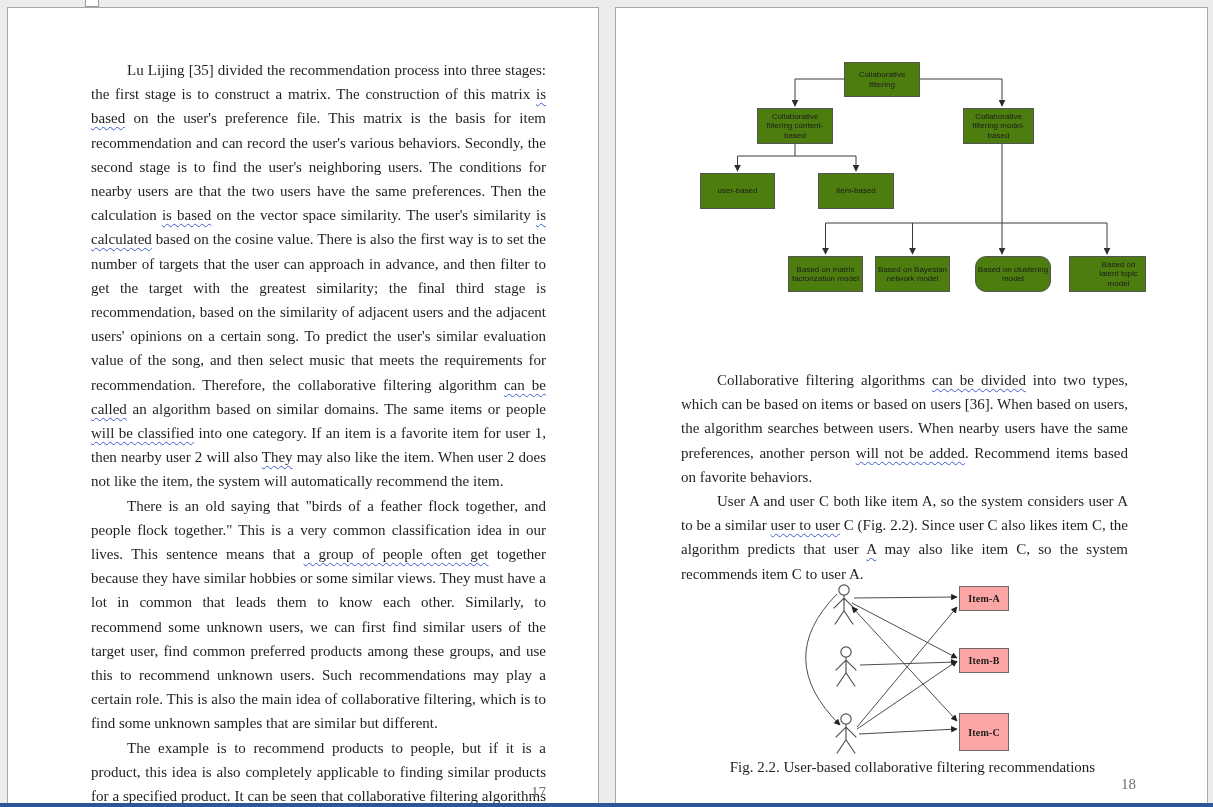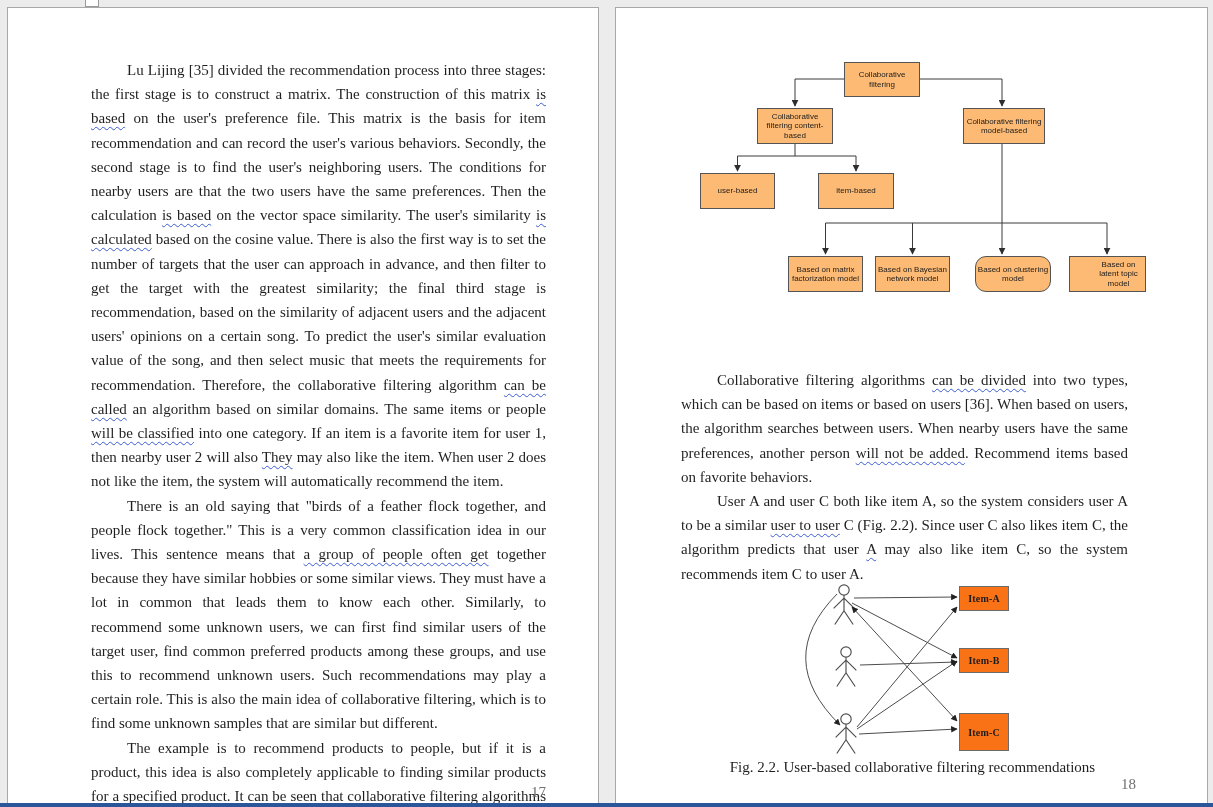--- a/index.html
+++ b/index.html
@@ -22,27 +22,27 @@
   .sq{
     text-decoration-line:underline;
     text-decoration-style:wavy;
     text-decoration-color:#3b5bd5;
     text-decoration-thickness:1px;
     text-underline-offset:2.5px;
   }
   .pagenum{position:absolute;color:#6f6f6f;font-size:15px;text-align:right;}
   .caption{position:absolute;text-align:center;font-size:15px;color:#1f1f1f;}
   .fc-box{
-    position:absolute;border:1px solid #545454;background:#fdba74;
+    position:absolute;border:1px solid #545454;background:#4d7c0f;
     display:flex;align-items:center;justify-content:center;text-align:center;
     font-family:"Liberation Sans", sans-serif;font-size:8px;line-height:9.5px;
     color:#1c1c1c;box-sizing:border-box;padding:1px;
   }
   .item-box{
-    position:absolute;border:1px solid #6b6b6b;background:#f97316;
+    position:absolute;border:1px solid #6b6b6b;background:#fca5a5;
     display:flex;align-items:center;justify-content:center;
     font-family:"Liberation Serif", serif;font-size:10px;font-weight:600;
     letter-spacing:0.2px;color:#1c1c1c;box-sizing:border-box;
   }
   svg.overlay{position:absolute;left:0;top:0;pointer-events:none;}
   #top-marker{
     position:absolute;left:85px;top:-4px;width:12px;height:9px;
     background:#fff;border:1px solid #9a9a9a;z-index:5;
   }
   #bottom-blue-bar{
@@ -112,21 +112,21 @@
       <path d="M236,599 L341,713" marker-start="url(#arr2)" marker-end="url(#arr2)"></path>
       <path d="M244,657 L341,654" marker-end="url(#arr2)"></path>
       <path d="M241,719 L341,599" marker-end="url(#arr2)"></path>
       <path d="M241,721 L341,653" marker-end="url(#arr2)"></path>
       <path d="M243,726 L341,721" marker-end="url(#arr2)"></path>
     </g>
   </svg>
 
   <div class="fc-box" style="left:228px;top:54px;width:76px;height:35px;">Collaborative filtering</div>
   <div class="fc-box" style="left:141px;top:100px;width:76px;height:36px;">Collaborative filtering content-based</div>
-  <div class="fc-box" style="left:347px;top:100px;width:82px;height:36px;">Collaborative filtering model-based</div>
+  <div class="fc-box" style="left:347px;top:100px;width:71px;height:36px;">Collaborative filtering model-based</div>
   <div class="fc-box" style="left:84px;top:165px;width:75px;height:36px;">user-based</div>
   <div class="fc-box" style="left:202px;top:165px;width:76px;height:36px;">item-based</div>
   <div class="fc-box" style="left:172px;top:248px;width:75px;height:36px;">Based on matrix factorization model</div>
   <div class="fc-box" style="left:259px;top:248px;width:75px;height:36px;">Based on Bayesian network model</div>
   <div class="fc-box" style="left:359px;top:248px;width:76px;height:36px;border-radius:11px;">Based on clustering model</div>
   <div class="fc-box" style="left:453px;top:248px;width:77px;height:36px;padding-left:23px;">Based on latent topic model</div>
 
 
   <div class="text-col" style="left:65px;top:360px;width:447px;">
     <p><span>Collaborative filtering algorithms </span><span class="sq">can be divided</span><span> into two types, which can be based on items or based on users [36]. When based on users, the algorithm searches between users. When nearby users have the same preferences, another person </span><span class="sq">will not be added</span><span>. Recommend items based on favorite behaviors.</span></p>

